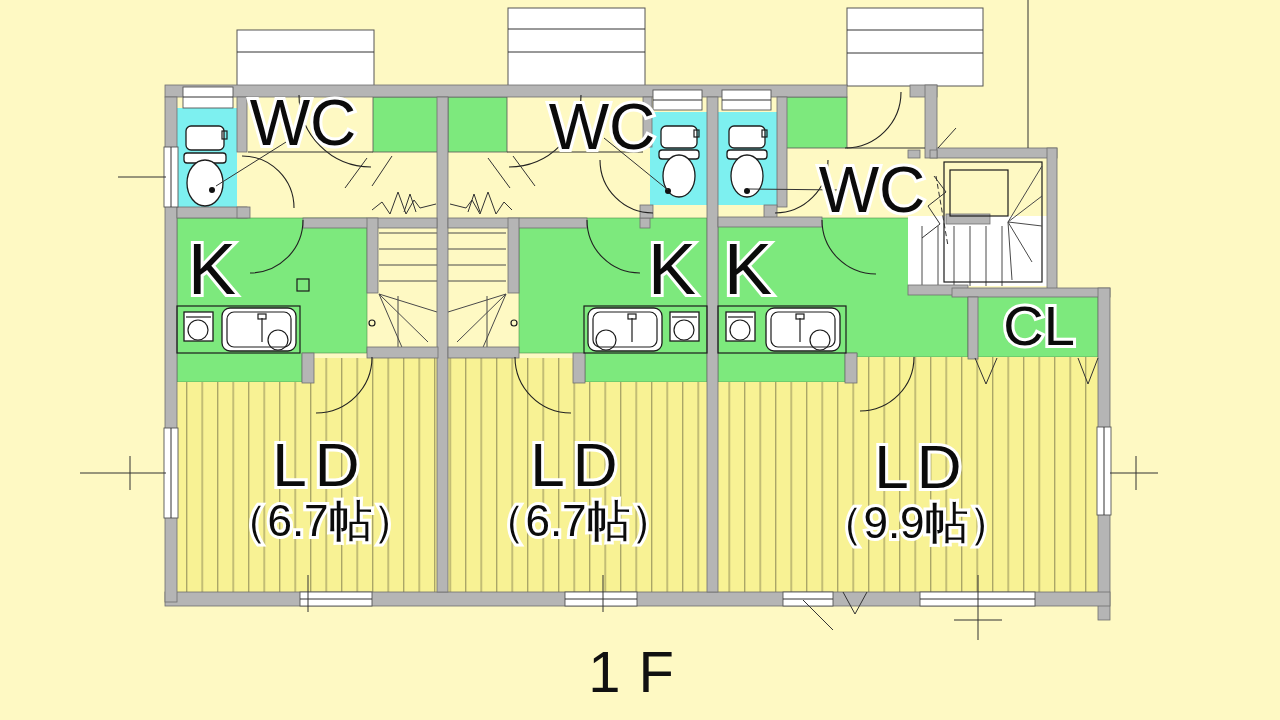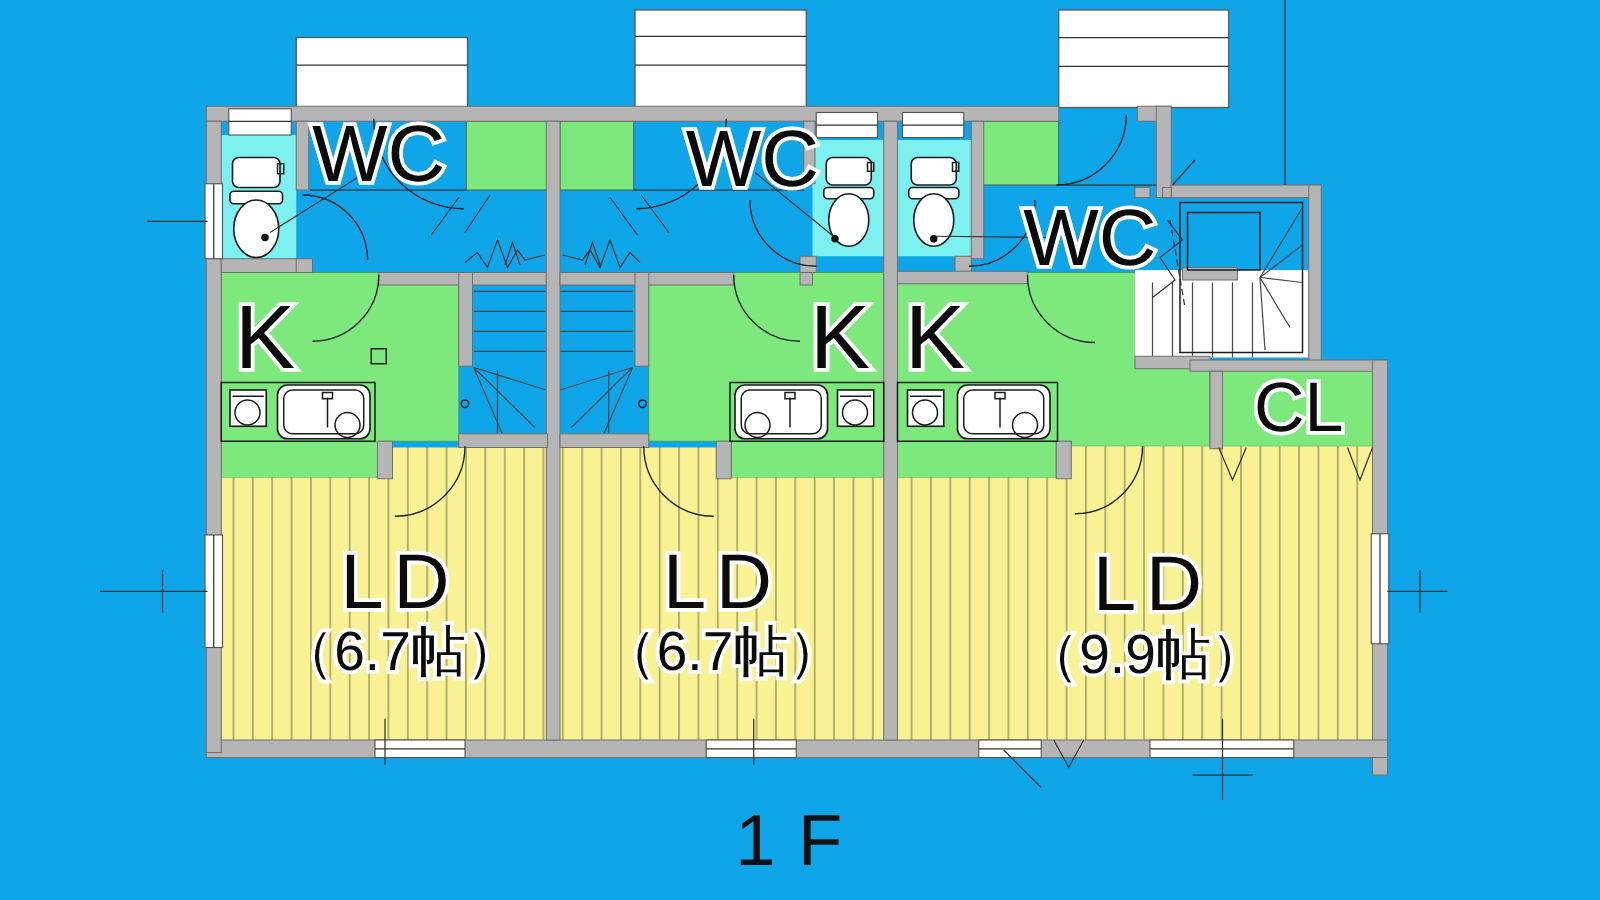--- a/index.html
+++ b/index.html
@@ -1,16 +1,16 @@
 <!DOCTYPE html>
 <html style="--wall: #b5b5b5; --wc: #7df0f0; --kitchen: #7de97d; --living: #f8f294;"><head>
 <meta charset="utf-8">
 <style>
   html,body{margin:0;padding:0;background:#ffffff;}
-  .stage{position:relative;width:1280px;height:720px;background:#0ea5e9;overflow:hidden;
+  .stage{position:relative;width:1280px;height:720px;background:#fef9c3;overflow:hidden;
          font-family:"Liberation Sans","DejaVu Sans",sans-serif;}
   svg{display:block;}
   .wall{fill:var(--wall,#b5b5b5);stroke:#6f6f6f;stroke-width:0.8;}
   .wc-fill{fill:var(--wc,#7df0f0);}
   .k-fill{fill:var(--kitchen,#7de97d);stroke:#4e8f4e;stroke-width:0.6;}
   .sq-fill{fill:var(--kitchen,#7de97d);stroke:#555;stroke-width:0.8;}
   .ld-base{fill:var(--living,#f8f294);}
   .thin{stroke:#333;stroke-width:1;fill:none;}
   .arc{stroke:#222;stroke-width:1.1;fill:none;}
   .fix{stroke:#1c1c1c;stroke-width:1.3;fill:#ffffff;}

